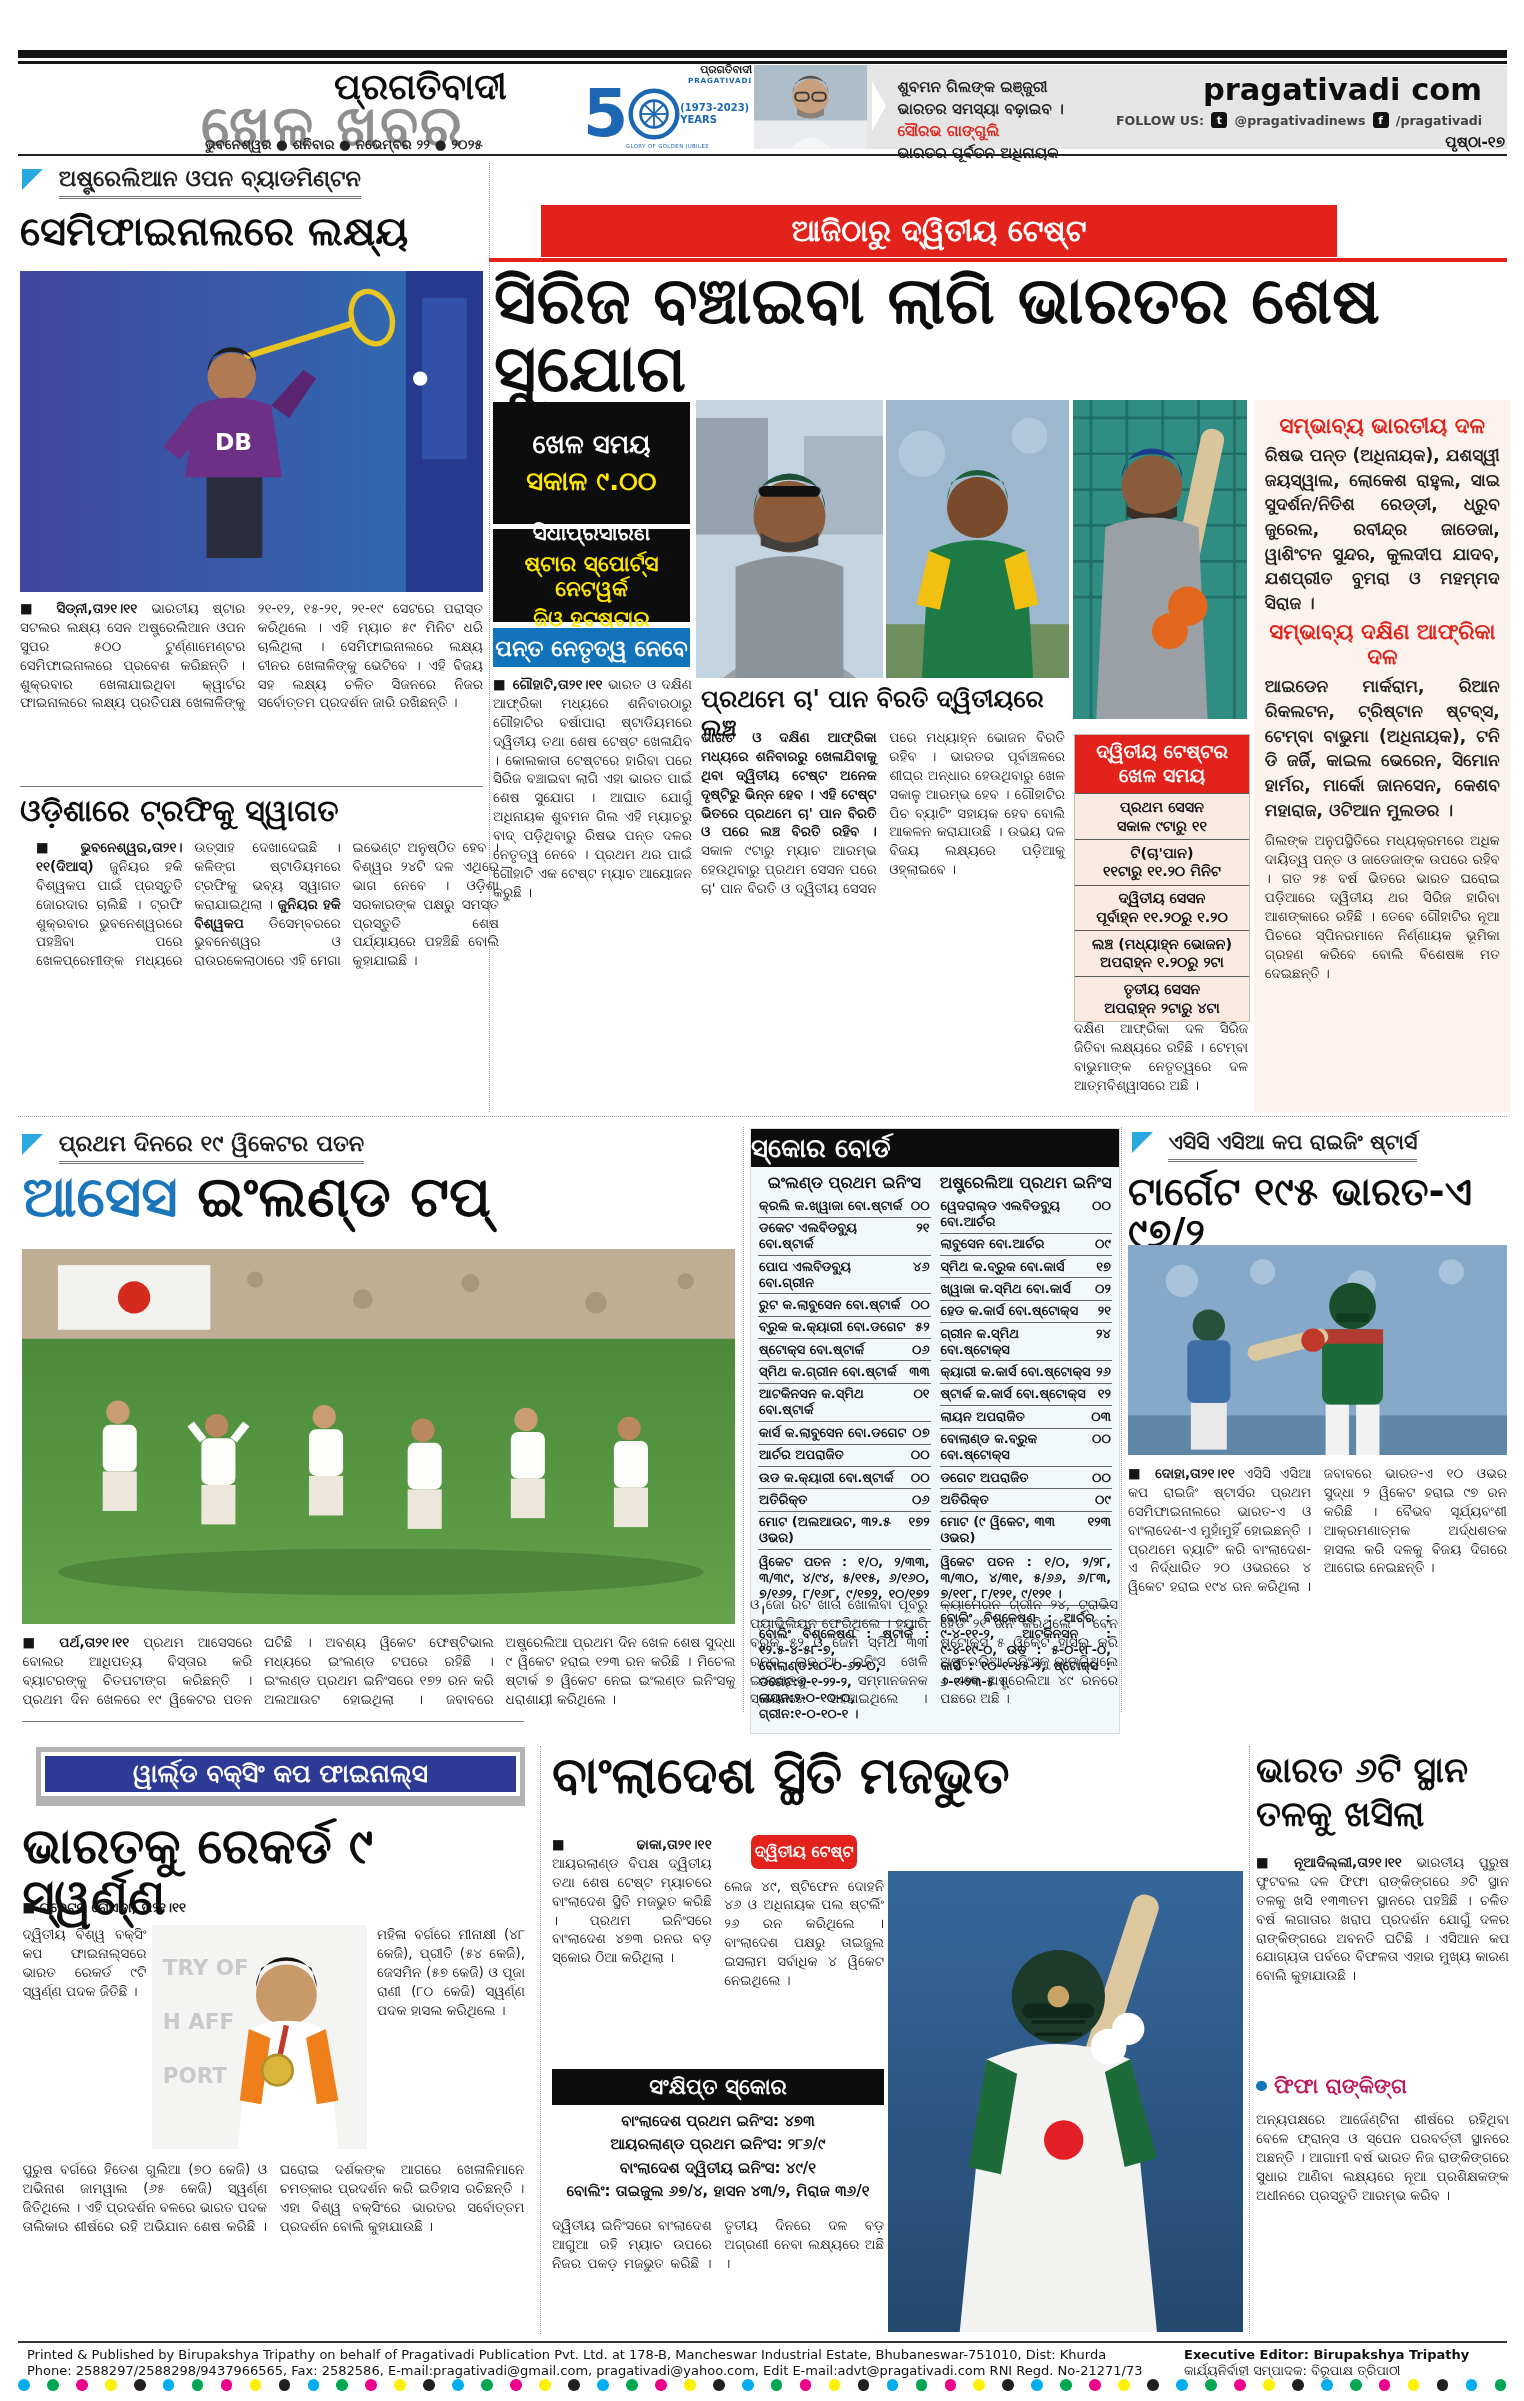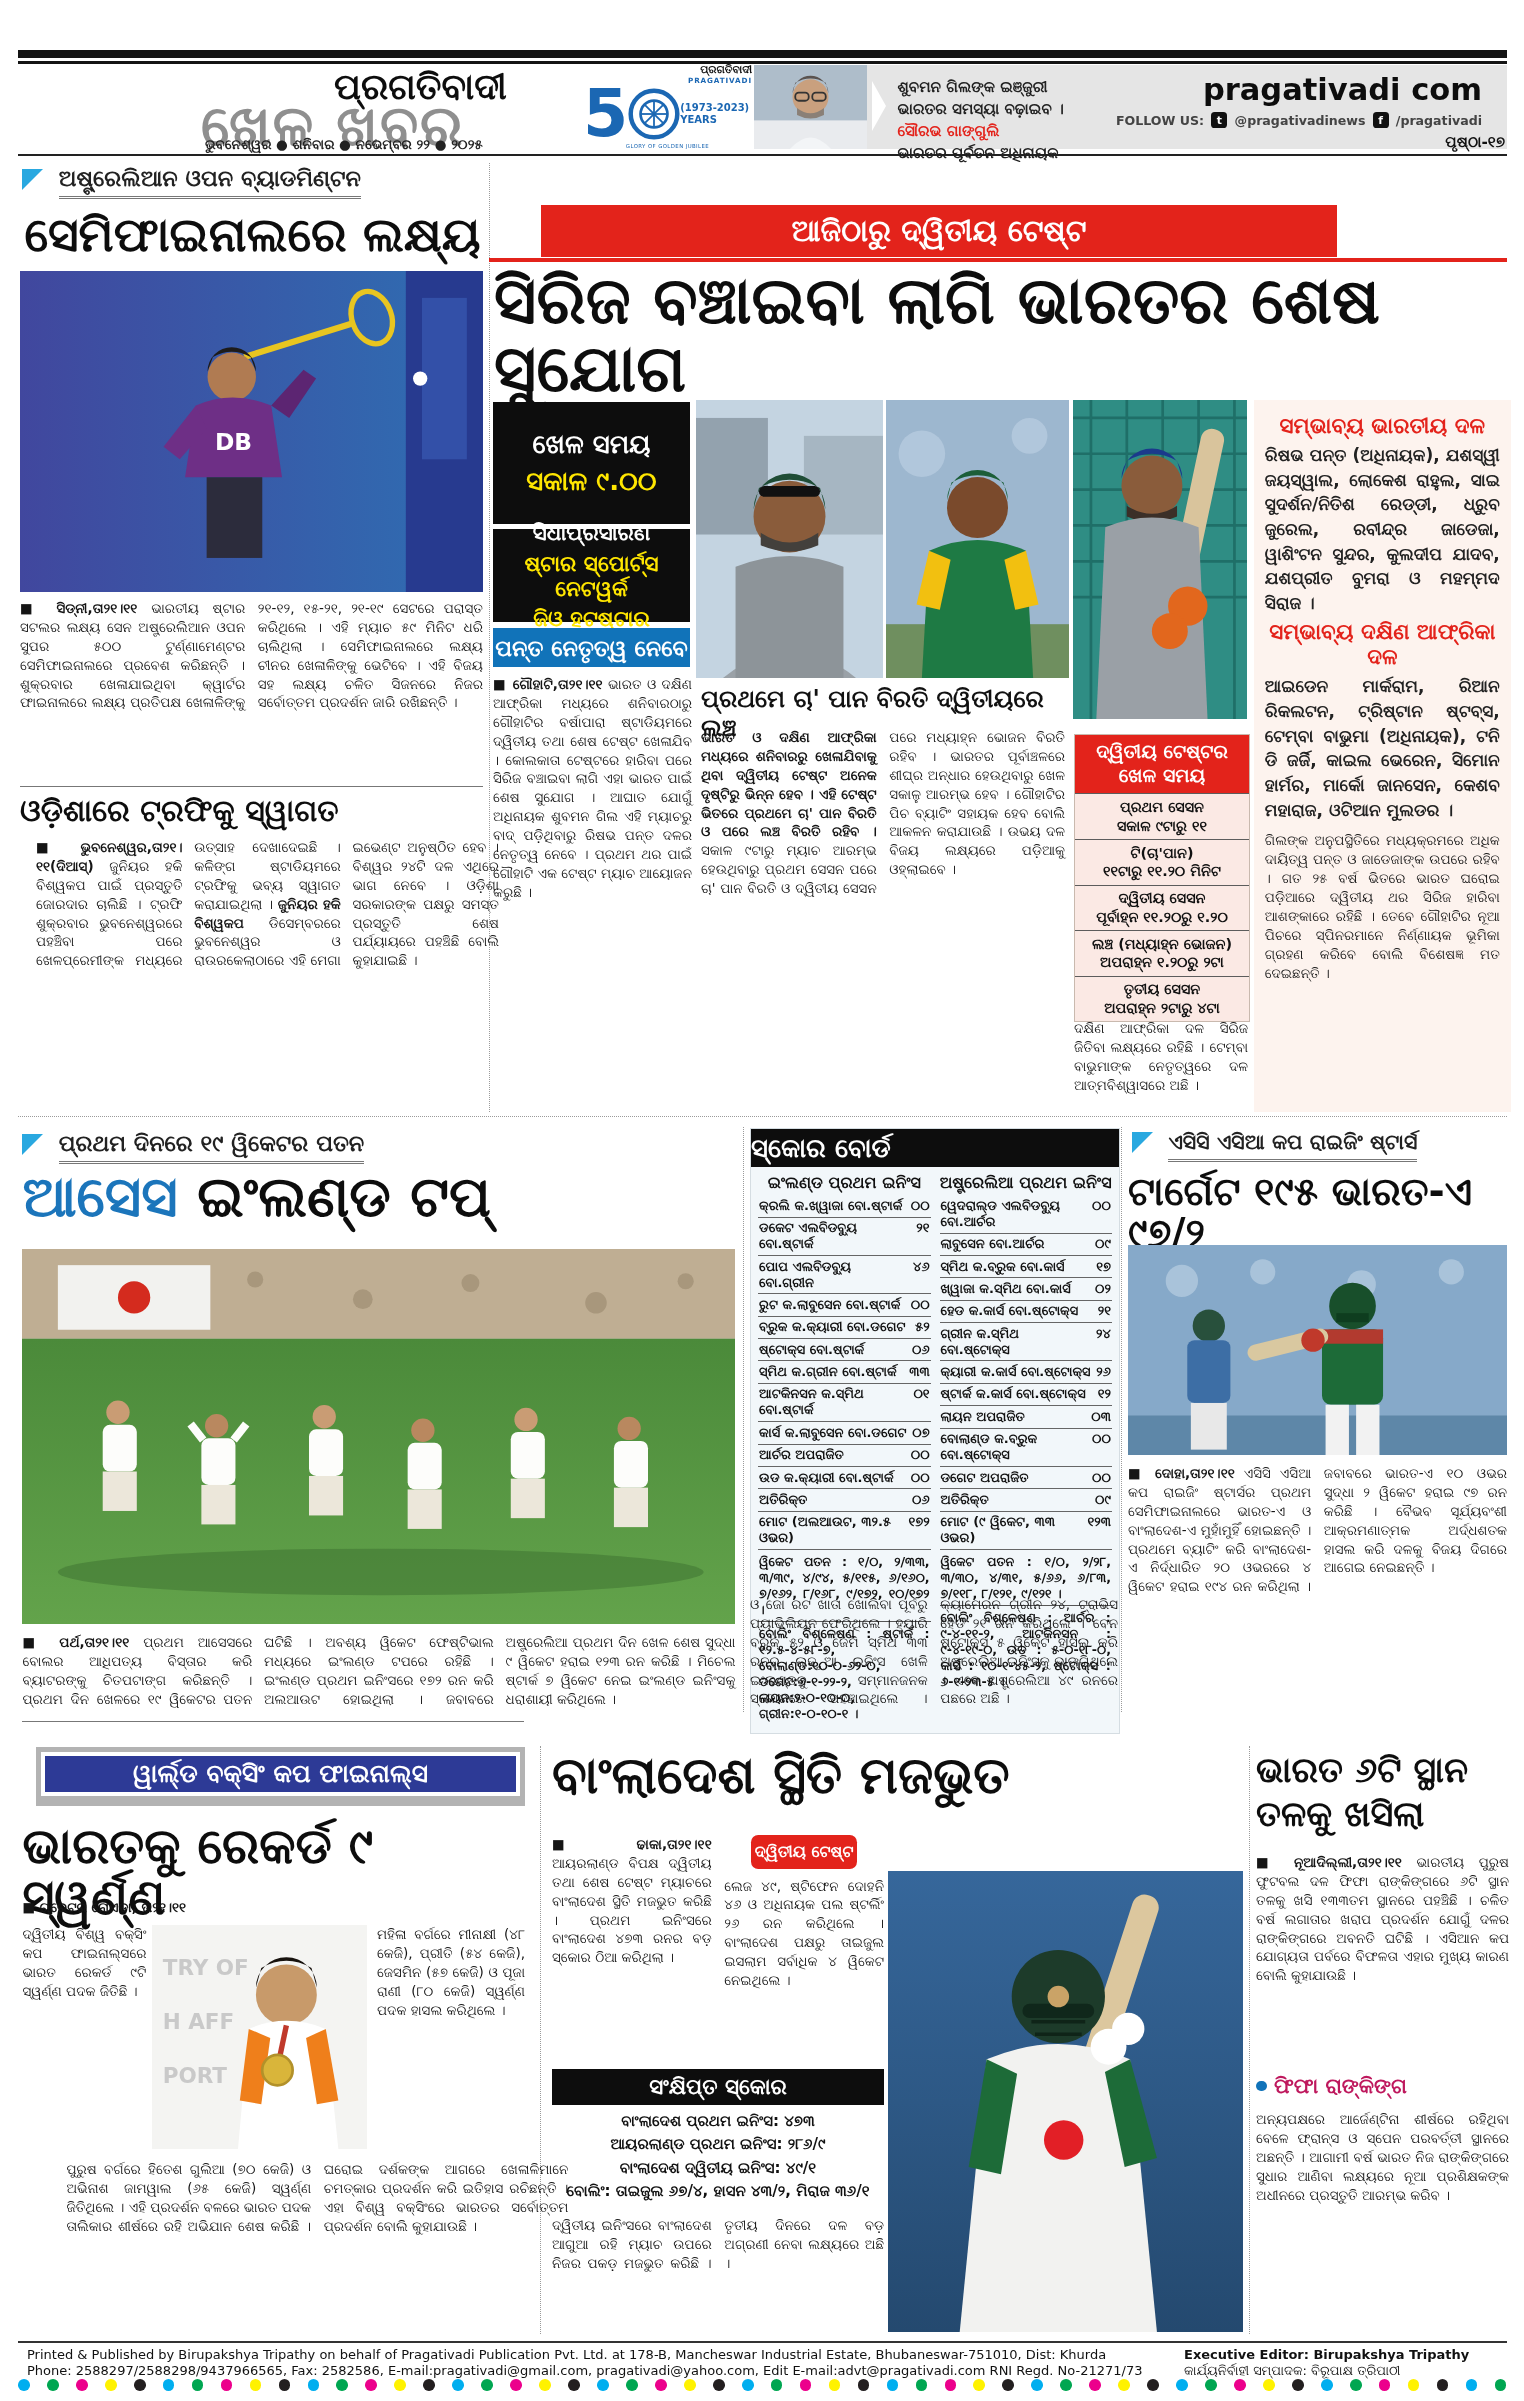--- a/index.html
+++ b/index.html
@@ -158,21 +158,21 @@
   </div>
 
   <div class="abs date-line">ଭୁବନେଶ୍ୱର ● ଶନିବାର ● ନଭେମ୍ବର ୨୨ ● ୨୦୨୫</div>
   <div class="abs page-no">ପୃଷ୍ଠା-୧୭</div>
   <div class="abs header-rule"></div>
 
   <div class="abs" style="left:22.4px;top:165px;">
     <span class="k-tri"></span>
     <span class="kicker">ଅଷ୍ଟ୍ରେଲିଆନ ଓପନ ବ୍ୟାଡମିଣ୍ଟନ</span>
   </div>
-  <div class="abs hl" style="left:20px;top:210px;width:465px;font-size:47px;text-align:center;">ସେମିଫାଇନାଲରେ ଲକ୍ଷ୍ୟ</div>
+  <div class="abs hl" style="left:20px;top:210px;width:465px;font-size:40px;">ସେମିଫାଇନାଲରେ ଲକ୍ଷ୍ୟ</div>
 
   <div class="abs photo" style="left:20px;top:271px;width:463px;height:321px;">
     <svg viewBox="0 0 516 358" preserveAspectRatio="none">
       <defs>
           <linearGradient id="lbg" x1="0" y1="0" x2="1" y2="0">
         <stop offset="0" stop-color="#41479e"></stop>
             <stop offset="1" stop-color="#2e6fb3"></stop>
           </linearGradient>
         </defs>
       <rect width="516" height="358" fill="url(#lbg)"></rect>
@@ -619,21 +619,21 @@
       <circle cx="150" cy="78" r="34" fill="#c89a6a"></circle>
       <path d="M116 70 a34 34 0 0 1 68 0 l-6 -22 q-28 -16 -56 0 z" fill="#17120e"></path>
       <path d="M108 116 q42 -18 86 0 l14 134 h-112 z" fill="#ffffff"></path>
       <path d="M108 116 l-10 80 24 4 10 -74 z" fill="#ef7f1b"></path>
       <path d="M194 116 l14 80 -24 4 -12 -74 z" fill="#ef7f1b"></path>
       <line x1="150" y1="112" x2="142" y2="150" stroke="#c0392b" stroke-width="6"></line>
       <circle cx="140" cy="162" r="17" fill="#d9b53a" stroke="#b2912a" stroke-width="3"></circle>
     </svg>
   </div>
   <div class="abs bodytext" style="left:377px;top:1925px;width:148px;height:224px;">ମହିଳା ବର୍ଗରେ ମୀନାକ୍ଷୀ (୪୮ କେଜି), ପ୍ରୀତି (୫୪ କେଜି), ଜେସମିନ (୫୭ କେଜି) ଓ ପୂଜା ରାଣୀ (୮୦ କେଜି) ସ୍ୱର୍ଣ୍ଣ ପଦକ ହାସଲ କରିଥିଲେ ।</div>
-  <div class="abs bodytext cols2" style="left:22.4px;top:2160px;width:502px;height:174px;margin-left:44px;">ପୁରୁଷ ବର୍ଗରେ ହିତେଶ ଗୁଲିଆ (୭୦ କେଜି) ଓ ଅଭିନାଶ ଜାମୱାଲ (୬୫ କେଜି) ସ୍ୱର୍ଣ୍ଣ ଜିତିଥିଲେ । ଏହି ପ୍ରଦର୍ଶନ ବଳରେ ଭାରତ ପଦକ ତାଲିକାର ଶୀର୍ଷରେ ରହି ଅଭିଯାନ ଶେଷ କରିଛି । ଘରୋଇ ଦର୍ଶକଙ୍କ ଆଗରେ ଖେଳାଳିମାନେ ଚମତ୍କାର ପ୍ରଦର୍ଶନ କରି ଇତିହାସ ରଚିଛନ୍ତି । ଏହା ବିଶ୍ୱ ବକ୍ସିଂରେ ଭାରତର ସର୍ବୋତ୍ତମ ପ୍ରଦର୍ଶନ ବୋଲି କୁହାଯାଉଛି ।</div>
+  <div class="abs bodytext cols2" style="left:22.4px;top:2160px;width:502px;height:174px;">ପୁରୁଷ ବର୍ଗରେ ହିତେଶ ଗୁଲିଆ (୭୦ କେଜି) ଓ ଅଭିନାଶ ଜାମୱାଲ (୬୫ କେଜି) ସ୍ୱର୍ଣ୍ଣ ଜିତିଥିଲେ । ଏହି ପ୍ରଦର୍ଶନ ବଳରେ ଭାରତ ପଦକ ତାଲିକାର ଶୀର୍ଷରେ ରହି ଅଭିଯାନ ଶେଷ କରିଛି । ଘରୋଇ ଦର୍ଶକଙ୍କ ଆଗରେ ଖେଳାଳିମାନେ ଚମତ୍କାର ପ୍ରଦର୍ଶନ କରି ଇତିହାସ ରଚିଛନ୍ତି । ଏହା ବିଶ୍ୱ ବକ୍ସିଂରେ ଭାରତର ସର୍ବୋତ୍ତମ ପ୍ରଦର୍ଶନ ବୋଲି କୁହାଯାଉଛି ।</div>
 
   <div class="abs hl" style="left:552px;top:1749px;width:693px;font-size:51px;">ବାଂଲାଦେଶ ସ୍ଥିତି ମଜଭୁତ</div>
   <div class="abs bodytext cols2" style="left:552px;top:1835px;width:332px;height:226px;">
     <span class="dl">■ ଢାକା,ତା୨୧।୧୧</span>
     <span>ଆୟରଲା‌ଣ୍ଡ ବିପକ୍ଷ ଦ୍ୱିତୀୟ ତଥା ଶେଷ ଟେଷ୍ଟ ମ୍ୟାଚରେ ବାଂଲାଦେଶ ସ୍ଥିତି ମଜଭୁତ କରିଛି । ପ୍ରଥମ ଇନିଂସରେ ବାଂଲାଦେଶ ୪୭୩ ରନର ବଡ଼ ସ୍କୋର ଠିଆ କରିଥିଲା ।</span>
     <span class="badge-red">ଦ୍ୱିତୀୟ ଟେଷ୍ଟ</span>
     <span>ଲେଜ ୪୯, ଷ୍ଟିଫେନ ଦୋହନି ୪୬ ଓ ଅଧିନାୟକ ପଲ ଷ୍ଟର୍ଲିଂ ୨୬ ରନ କରିଥିଲେ । ବାଂଲାଦେଶ ପକ୍ଷରୁ ତାଇଜୁଲ ଇସଲାମ ସର୍ବାଧିକ ୪ ୱିକେଟ ନେଇଥିଲେ ।</span>
   </div>
   <div class="abs score-bar" style="left:552px;top:2069px;width:332px;">ସଂକ୍ଷିପ୍ତ ସ୍କୋର</div>
   <div class="abs score-lines" style="left:552px;top:2110px;width:332px;">

